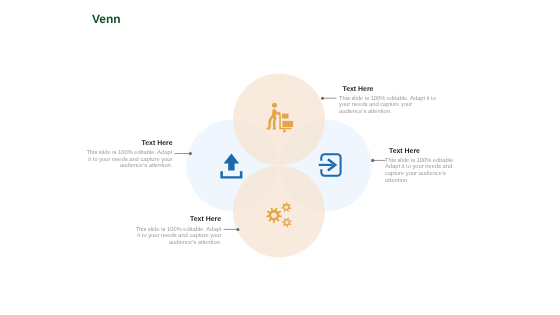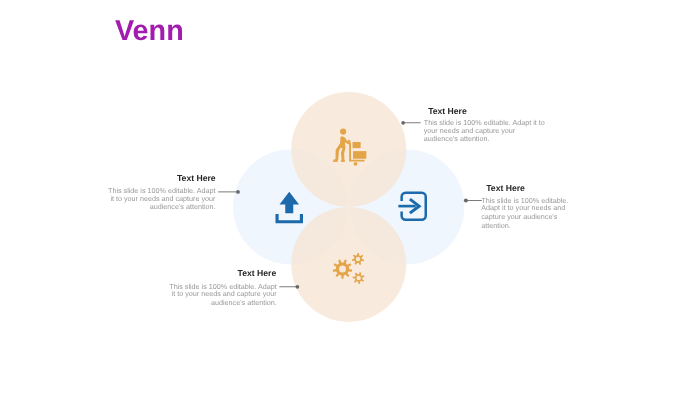--- a/index.html
+++ b/index.html
@@ -7,21 +7,21 @@
   body {
     width:560px; height:315px; background:#ffffff; overflow:hidden;
     font-family:"Liberation Sans", sans-serif;
     position:relative;
     -webkit-font-smoothing:antialiased;
     text-rendering:geometricPrecision;
   }
   .slide { position:absolute; inset:0; background:#fff; }
   .title {
     position:absolute; transform:translateZ(0); left:92px; top:12.8px;
-    font-size:23px; font-weight:bold; color:#a21caf;
+    font-size:12px; font-weight:bold; color:#14532d;
     line-height:1;
   }
   .venn { position:absolute; left:0; top:0; width:560px; height:315px; }
   .block { position:absolute; left:0; top:0; }
   .blk-title { position:absolute; transform:translateZ(0); font-size:6.9px; font-weight:bold; color:#262626; line-height:1; white-space:nowrap; }
   .blk-body  { position:absolute; transform:translateZ(0); font-size:5.75px; color:#999999; line-height:6.6px; }
 </style>
 </head>
 <body>
 

